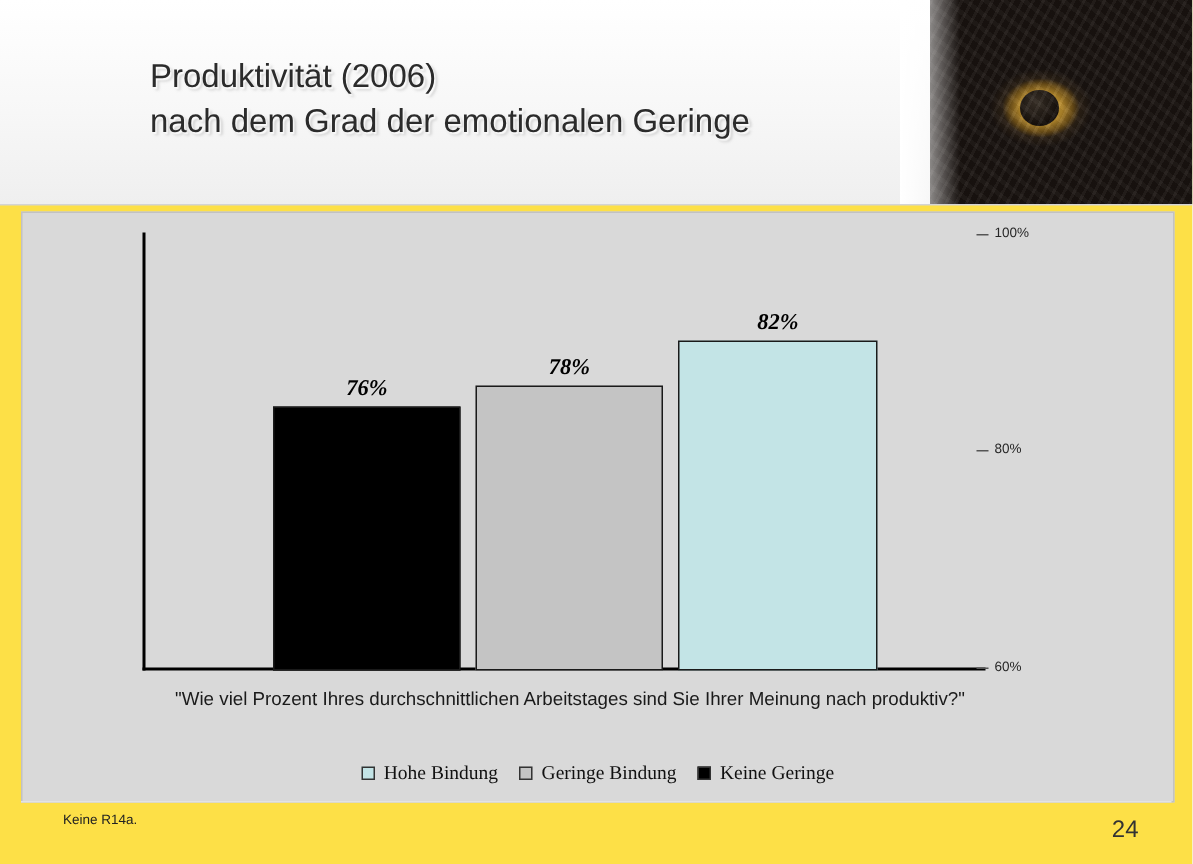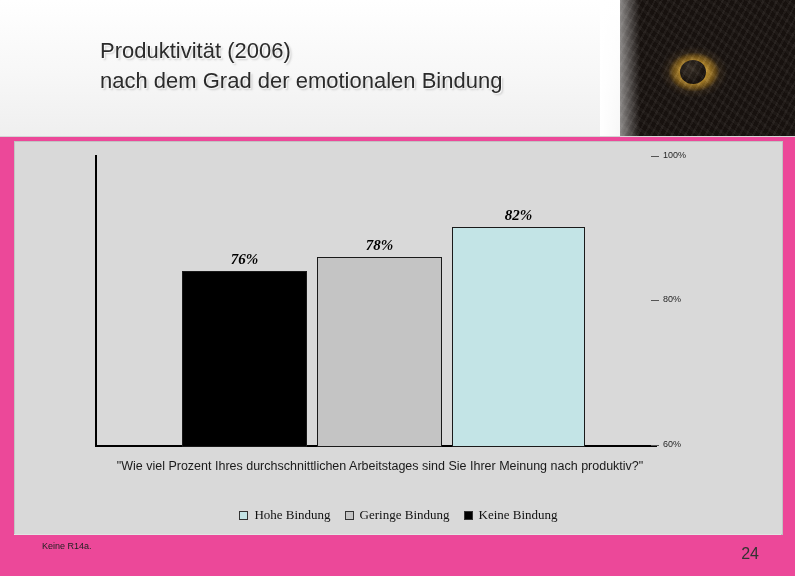--- a/index.html
+++ b/index.html
@@ -7,21 +7,21 @@
     padding: 0;
     background: #ffffff;
   }
   body {
     font-family: "Liberation Sans", sans-serif;
   }
   #slide {
     position: relative;
     width: 795px;
     height: 576px;
-    background: #ec4899;
+    background: #fde047;
     overflow: hidden;
   }
 
   
   #header {
     position: absolute;
     left: 0; top: 0;
     width: 795px;
     height: 136px;
     background: linear-gradient(to bottom, #ffffff 0%, #f7f7f7 55%, #efefef 100%);
@@ -209,21 +209,21 @@
 </head>
 <body>
 
 <div id="slide">
 
   <div id="header">
     <div id="owl-photo"></div>
     <div id="owl-fade"></div>
     <div id="title-block">
       <div class="title-line">Produktivität (2006)</div>
-      <div class="title-line">nach dem Grad der emotionalen Bindung</div>
+      <div class="title-line">nach dem Grad der emotionalen Geringe</div>
     </div>
   </div>
 
   <div id="chart-panel">
 
     <div id="y-axis"></div>
     <div id="x-axis"></div>
 
     <div class="tickmark" style="top:14px;"></div>
     <div class="ytick" style="top:8px;">100%</div>
@@ -252,21 +252,21 @@
       <div class="legend-item">
         <span class="legend-swatch" style="background:#c3e4e6;"></span>
         <span>Hohe Bindung</span>
       </div>
       <div class="legend-item">
         <span class="legend-swatch" style="background:#c4c4c4;"></span>
         <span>Geringe Bindung</span>
       </div>
       <div class="legend-item">
         <span class="legend-swatch" style="background:#000000;"></span>
-        <span>Keine Bindung</span>
+        <span>Keine Geringe</span>
       </div>
     </div>
 
   </div>
 
   <div id="footer-rule"></div>
   <div id="footer-note">Keine R14a.</div>
   <div id="page-number">24</div>
 
 </div>

